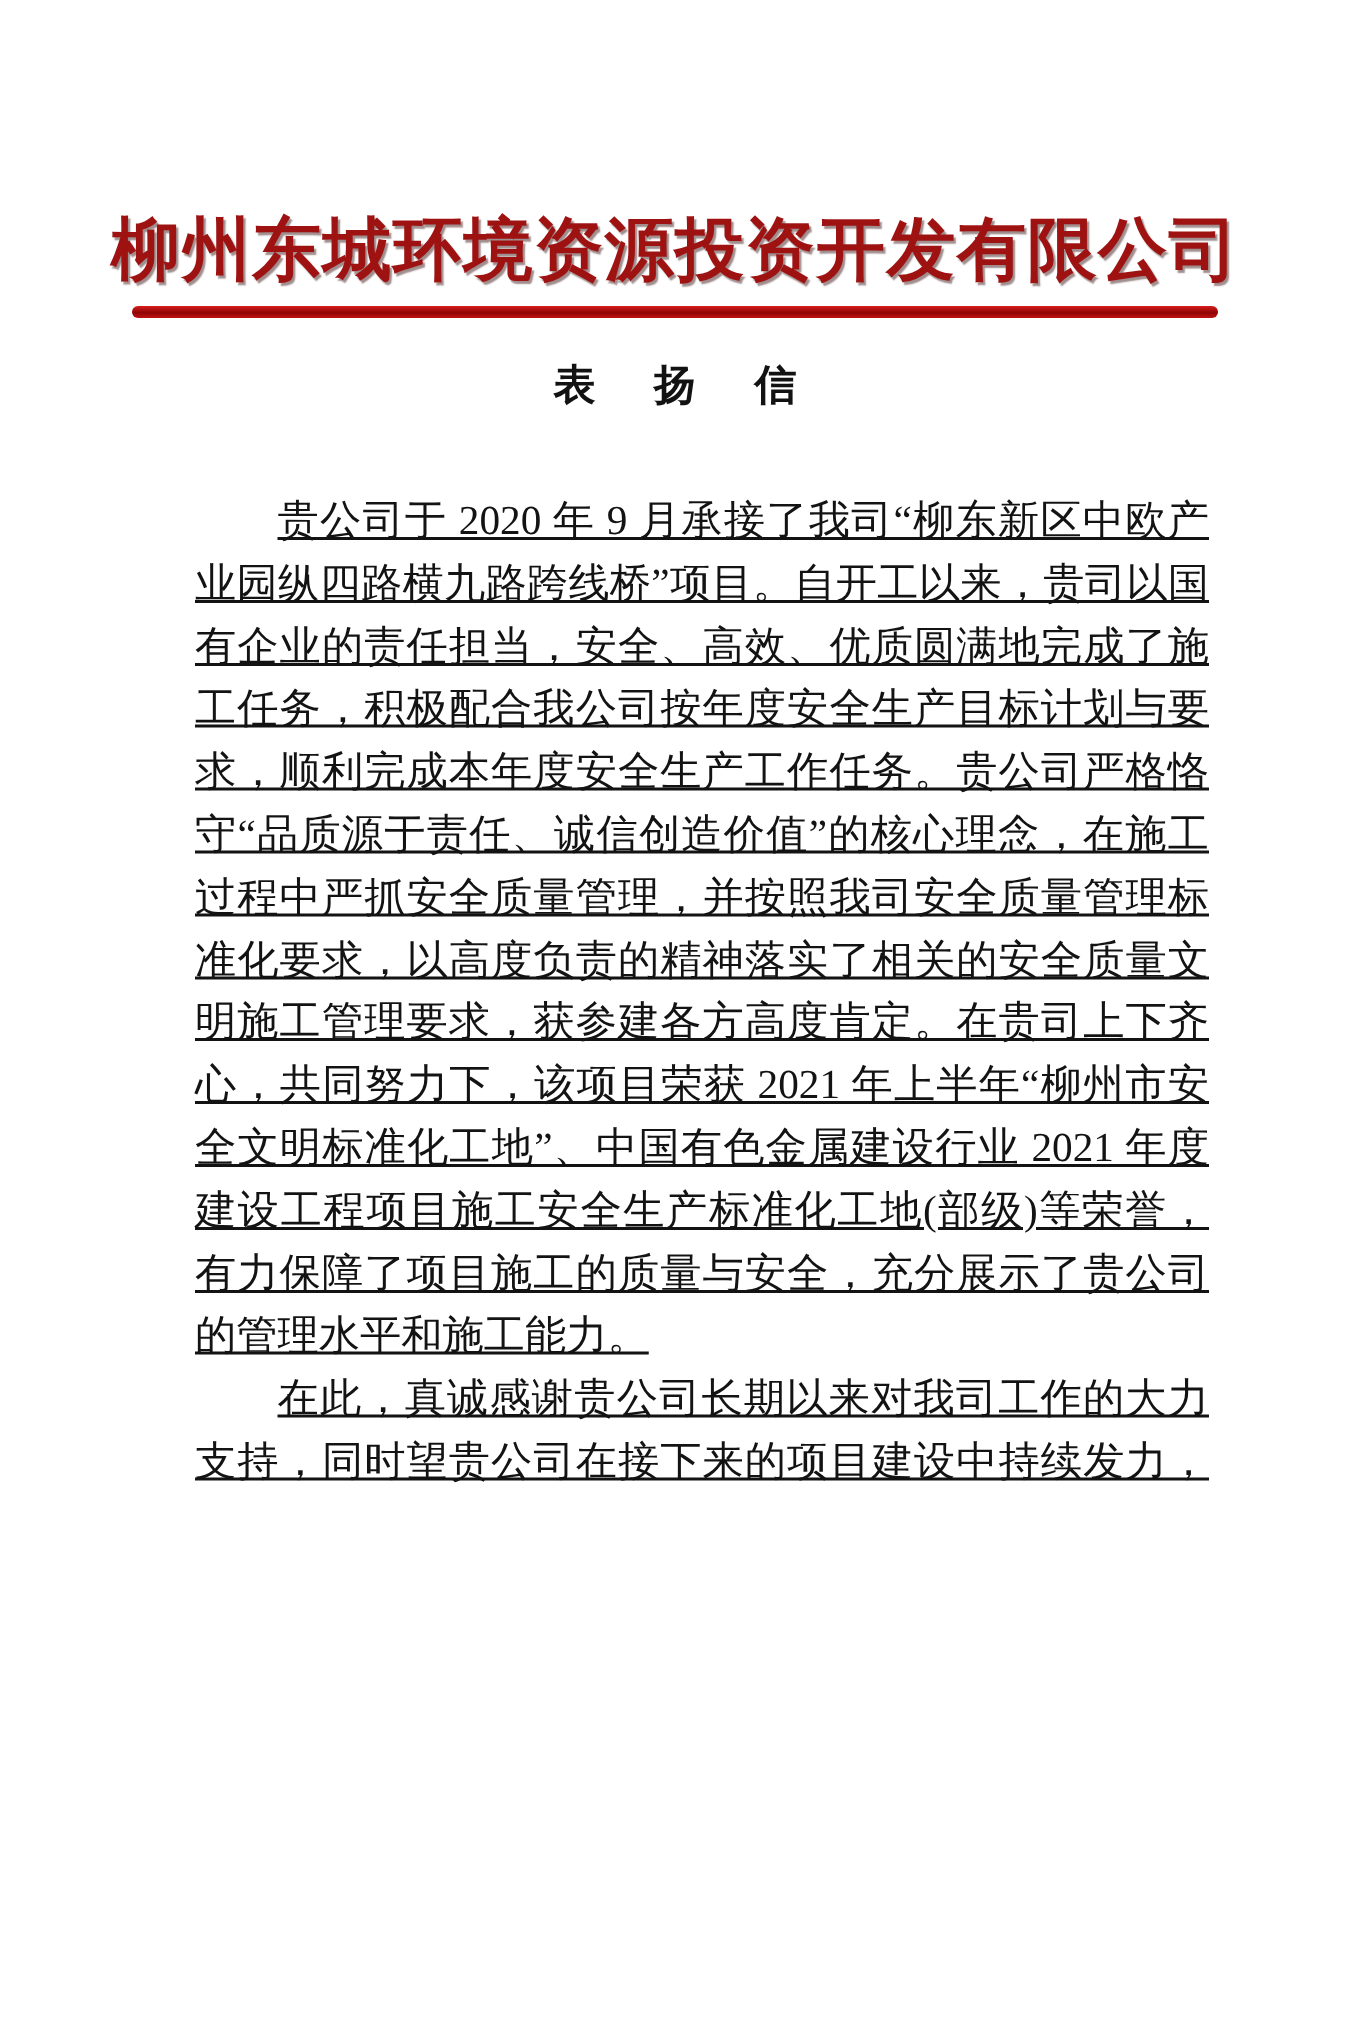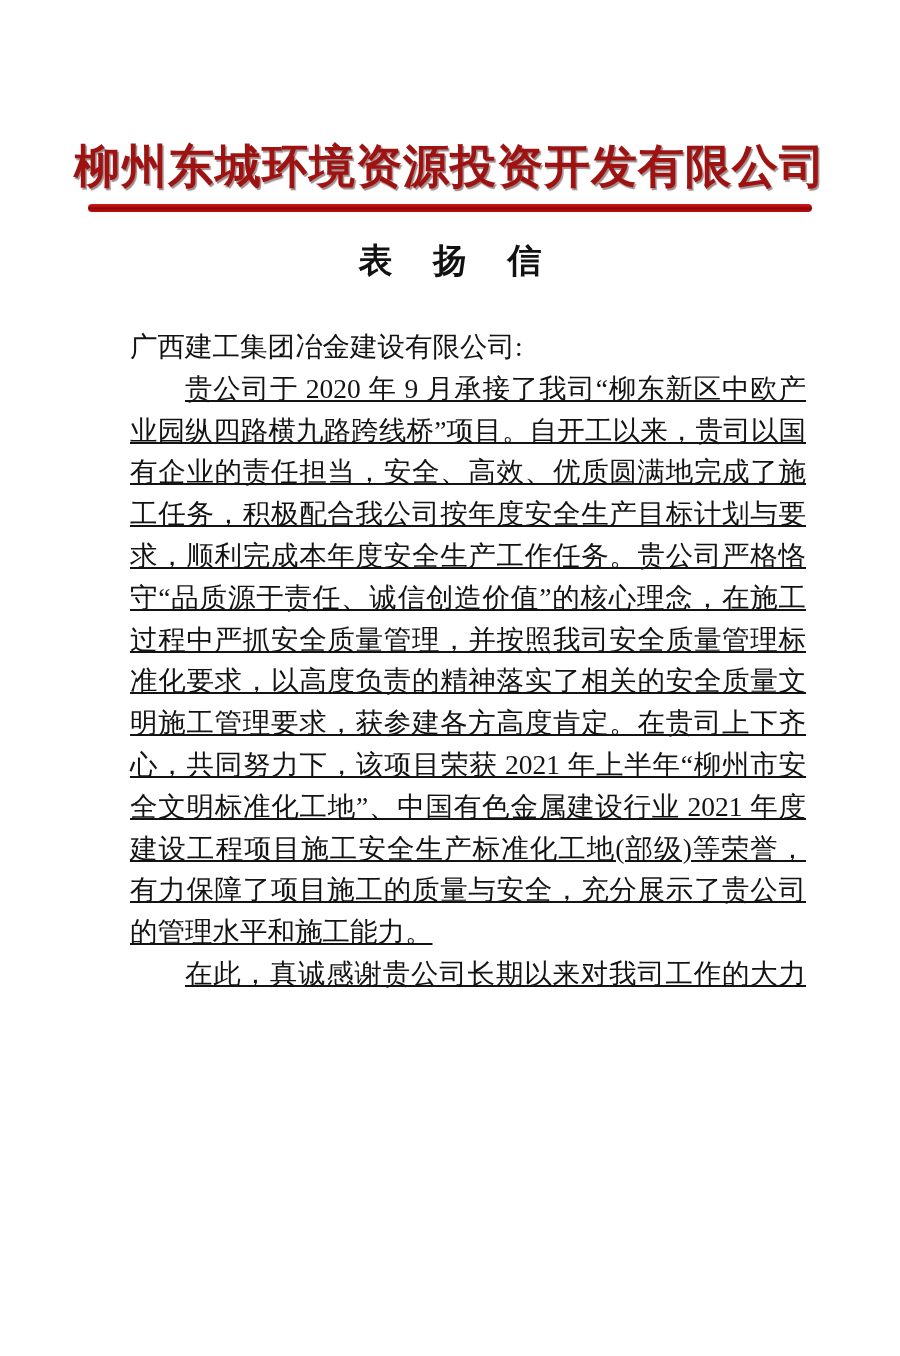--- a/index.html
+++ b/index.html
@@ -42,21 +42,21 @@
     background: linear-gradient(180deg, #d81c1c 0%, #8f0505 55%, #c01010 100%);
   }
 
   
   .letter-title {
     position: absolute;
     top: 238px;
     left: 0;
     width: 100%;
     text-align: center;
-    font-size: 34px;
+    font-size: 28px;
     font-weight: bold;
     color: #121212;
     letter-spacing: 16px;
     text-indent: 16px;
     white-space: nowrap;
   }
 
   
   .letter-body {
     position: absolute;
@@ -98,21 +98,20 @@
 
 <div class="page">
 
   <div class="letterhead-title">柳州东城环境资源投资开发有限公司</div>
 
   <div class="red-rule"></div>
 
   <div class="letter-title">表 扬 信</div>
 
   <div class="letter-body">
-    <div class="salutation">广西建工集团冶金建设有限公司:</div>
     <p class="para">贵公司于 2020 年 9 月承接了我司“柳东新区中欧产业园纵四路横九路跨线桥”项目。自开工以来，贵司以国有企业的责任担当，安全、高效、优质圆满地完成了施工任务，积极配合我公司按年度安全生产目标计划与要求，顺利完成本年度安全生产工作任务。贵公司严格恪守“品质源于责任、诚信创造价值”的核心理念，在施工过程中严抓安全质量管理，并按照我司安全质量管理标准化要求，以高度负责的精神落实了相关的安全质量文明施工管理要求，获参建各方高度肯定。在贵司上下齐心，共同努力下，该项目荣获 2021 年上半年“柳州市安全文明标准化工地”、中国有色金属建设行业 2021 年度建设工程项目施工安全生产标准化工地(部级)等荣誉，有力保障了项目施工的质量与安全，充分展示了贵公司的管理水平和施工能力。</p>
     <p class="para">在此，真诚感谢贵公司长期以来对我司工作的大力支持，同时望贵公司在接下来的项目建设中持续发力，配合我司积极开展安全文明施工标准化建设，强化管理，落实措施，确保安全质量与进度，争创高品质安全文明标准化工地，一起携手为柳东新区建设交上一份完满答卷。</p>
   </div>
 
   <div class="letter-date">2022 年 1 月 10 日</div>
 
   <svg class="seal" viewBox="0 0 200 200" xmlns="http://www.w3.org/2000/svg">
     <defs>
       <path id="seal-arc-top" d="M 46.8 137.3 A 65 65 0 1 1 153.2 137.3" fill="none"></path>
       <path id="seal-arc-bottom" d="M 42.5 148.2 A 75 75 0 0 0 157.5 148.2" fill="none"></path>

